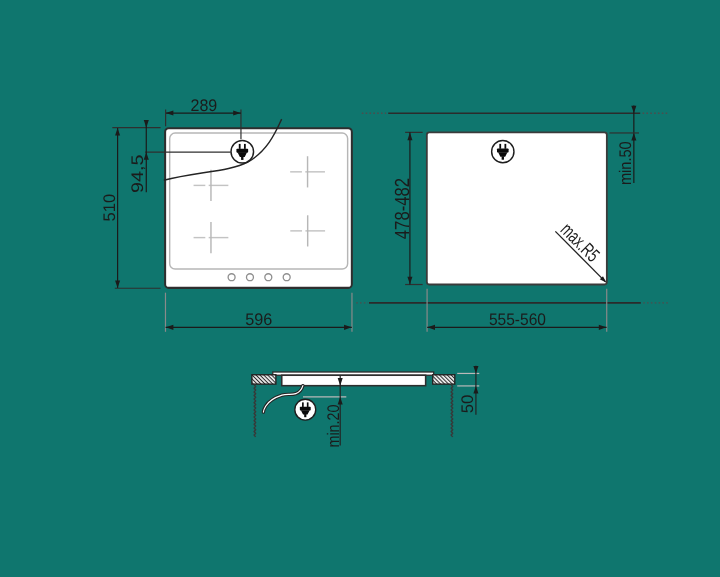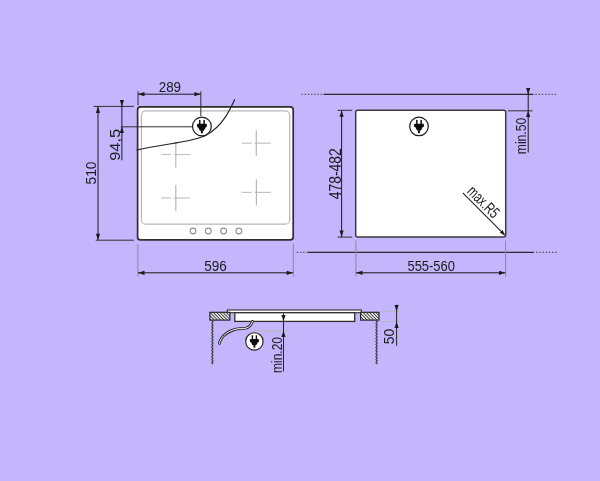--- a/index.html
+++ b/index.html
@@ -1,16 +1,16 @@
 <!DOCTYPE html>
 <html><head>
 <meta charset="utf-8">
 <style>
 html,body{margin:0;padding:0;background:#ffffff;}
-#c{position:relative;width:600px;height:481px;background:#c4b5fd;overflow:hidden;will-change:transform;transform:translateZ(0);}
+#c{position:relative;width:600px;height:481px;background:#0f766e;overflow:hidden;will-change:transform;transform:translateZ(0);}
 text{font-family:"Liberation Sans",sans-serif;fill:#1b1b1b;opacity:0.999;}
 </style>
 </head>
 <body>
 <div id="c">
 <svg width="600" height="481" viewBox="0 0 600 481">
 <defs>
 <pattern id="hp" patternUnits="userSpaceOnUse" width="2.3" height="2.3" patternTransform="rotate(-45)">
 <rect width="2.3" height="2.3" fill="#ffffff"></rect>
 <line x1="1.15" y1="0" x2="1.15" y2="2.3" stroke="#2a2a2a" stroke-width="0.95"></line>

